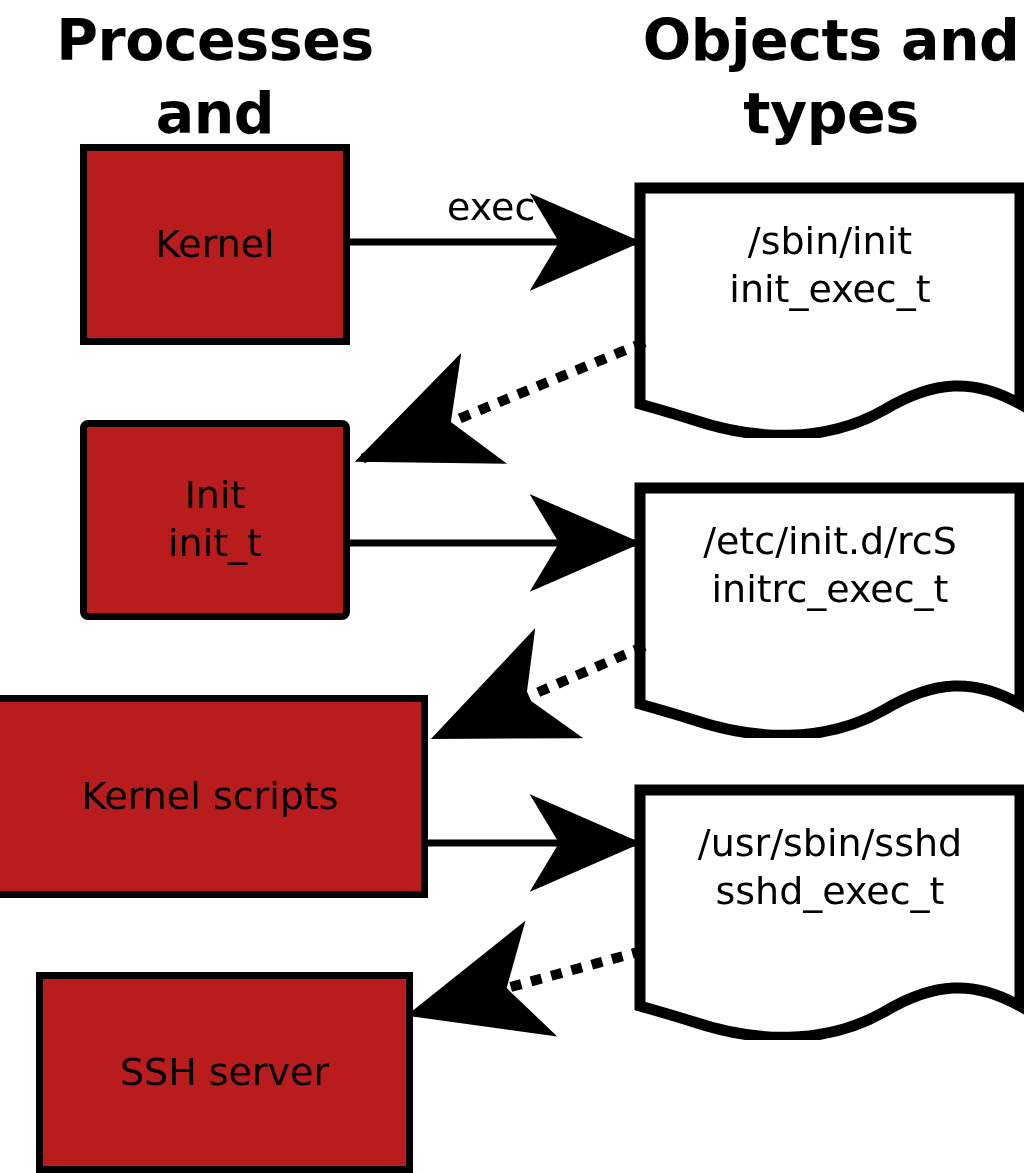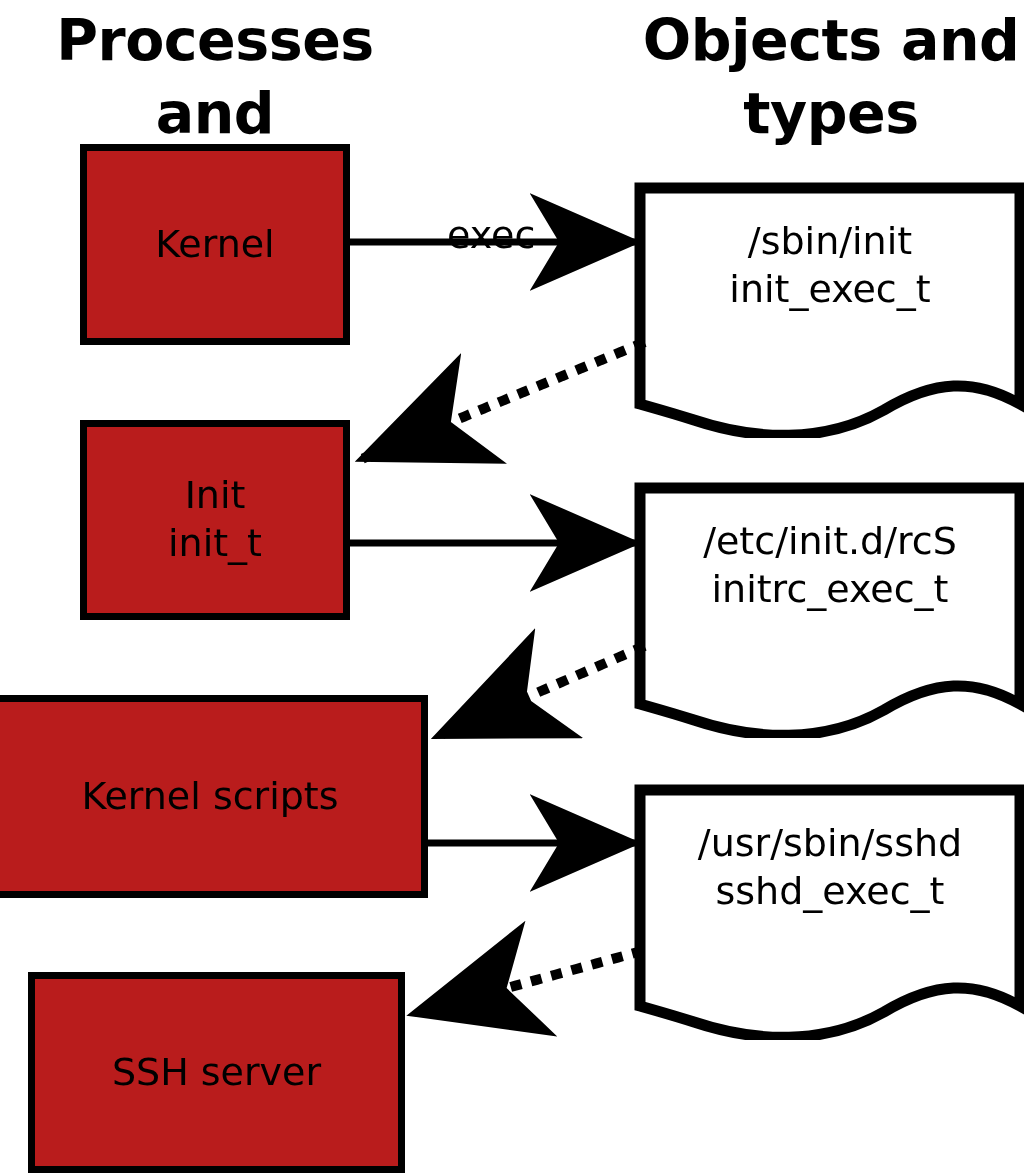--- a/index.html
+++ b/index.html
@@ -61,47 +61,46 @@
     position: absolute;
     left: 0; top: 0;
     width: 1024px; height: 1173px;
     pointer-events: none;
   }
   .edge-label {
     position: absolute;
     color: #000000;
     font-size: 38px;
     white-space: nowrap;
-    margin-top: 28px;
   }
 </style>
 </head>
 <body>
 
 <div id="canvas">
 
   <div class="col-header" id="header-left">Processes
 and domains</div>
   <div class="col-header" id="header-right">Objects and
 types</div>
 
   <div class="proc-box" style="left:80px; top:144px; width:270px; height:201px;">
     <span class="l1">Kernel</span>
   </div>
 
-  <div class="proc-box" style="left:80px; top:420px; width:270px; height:200px;">
+  <div class="proc-box" style="left:80px; top:420px; width:270px; height:200px;border-radius:8px;">
     <span class="l1">Init</span>
     <span class="l2">init_t</span>
   </div>
 
   <div class="proc-box" style="left:-8px; top:695px; width:436px; height:203px;">
     <span class="l1">Kernel scripts</span>
   </div>
 
-  <div class="proc-box" style="left:28px; top:972px; width:377px; height:201px;">
+  <div class="proc-box" style="left:36px; top:972px; width:377px; height:201px;">
     <span class="l1">SSH server</span>
   </div>
 
   <div class="doc-shape" style="left:634px; top:182px; width:392px; height:256px;">
     <svg width="392" height="256" viewBox="0 0 392 256" aria-hidden="true">
       <path d="M 6 222 L 6 6 L 386 6 L 386 222
                C 340 196 300 198 250 228
                C 190 262 120 258 60 238
                C 38 231 20 226 6 222 Z" fill="#ffffff" stroke="#000000" stroke-width="11" stroke-linejoin="miter" stroke-linecap="butt"></path>
     </svg>

